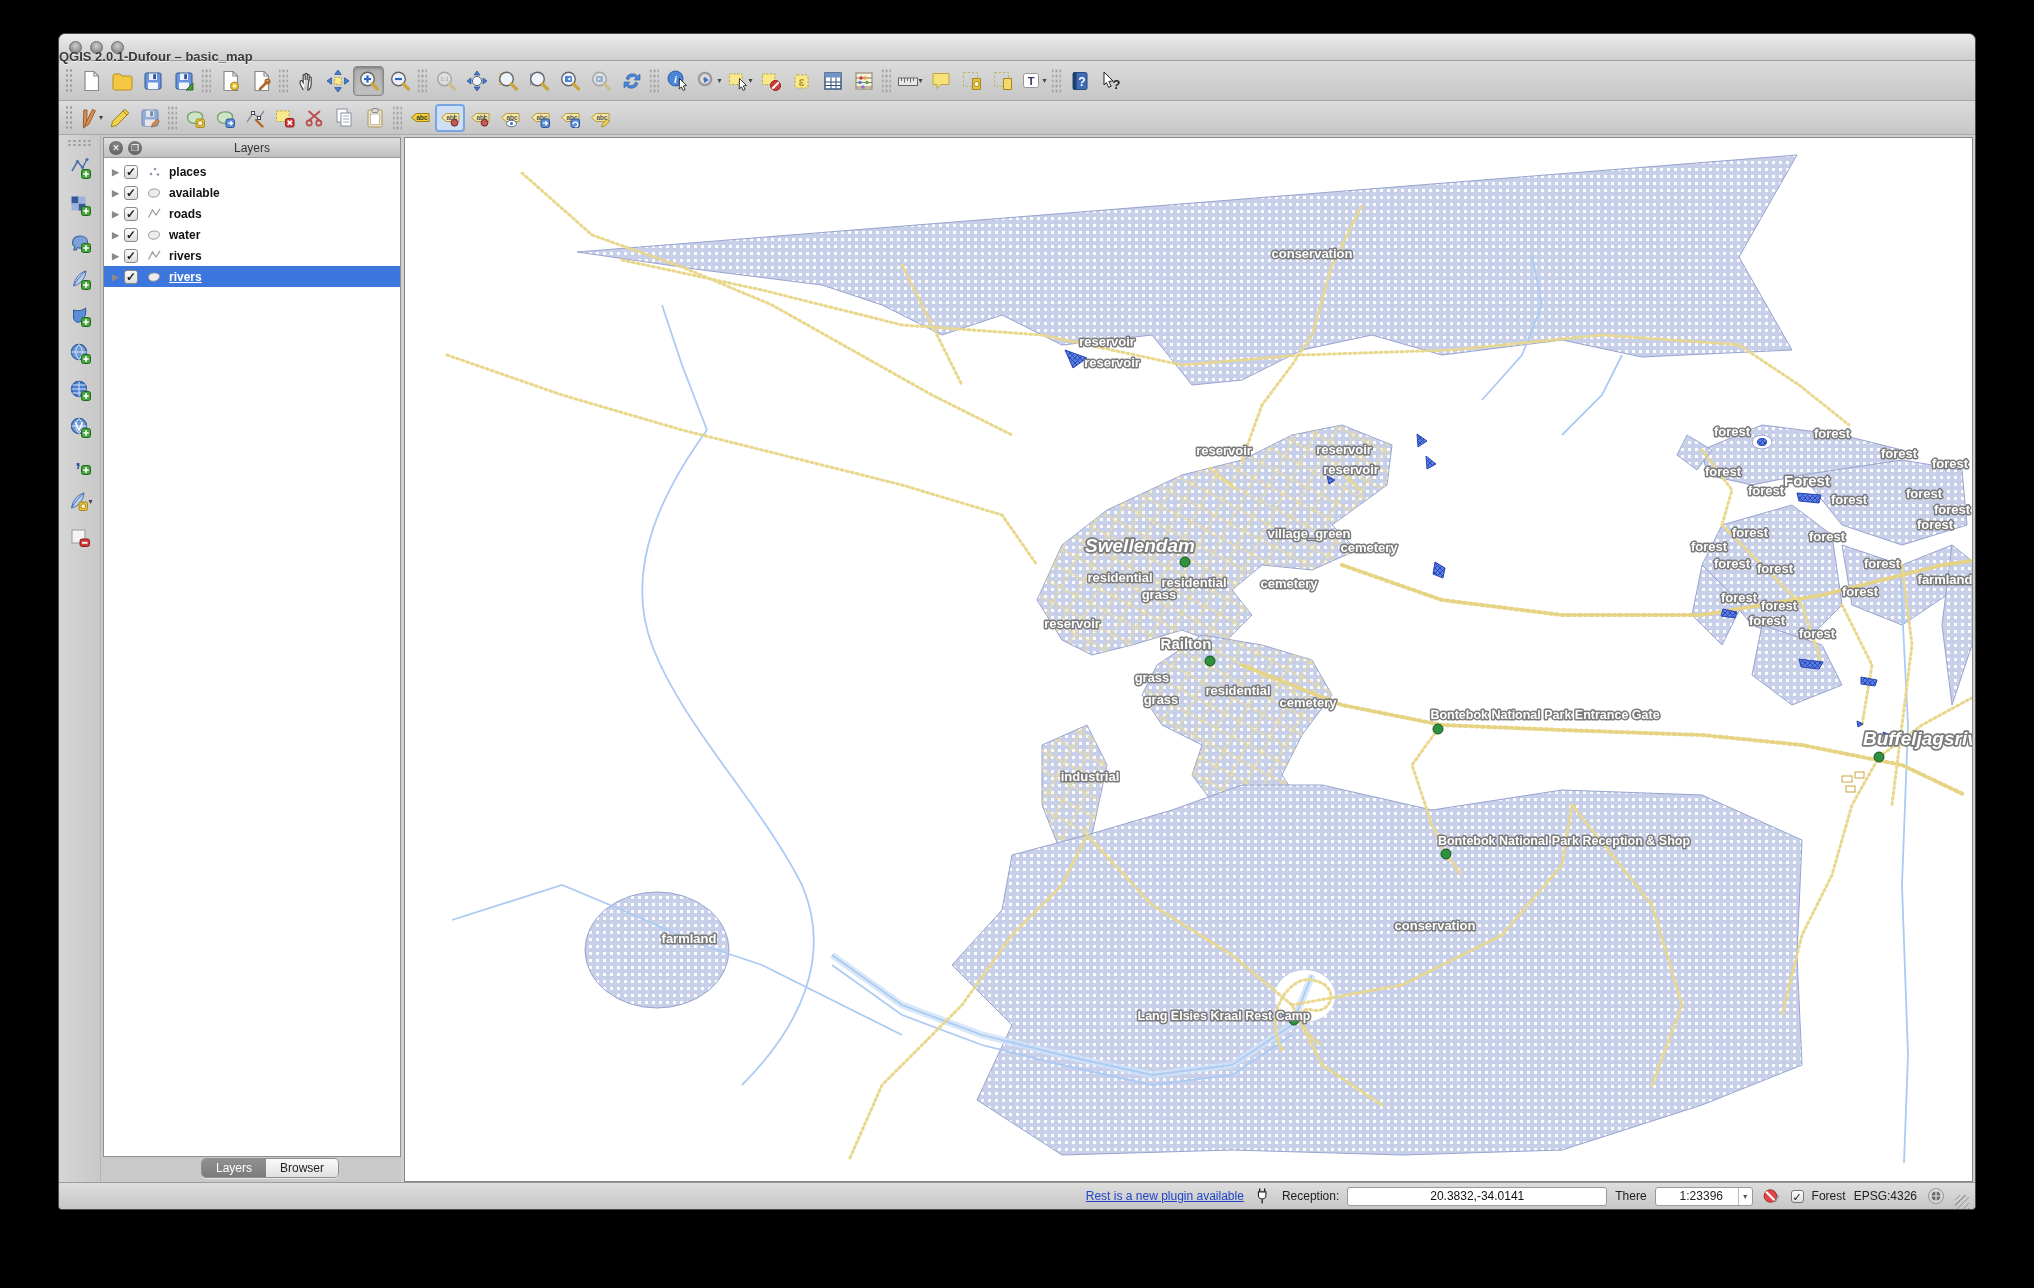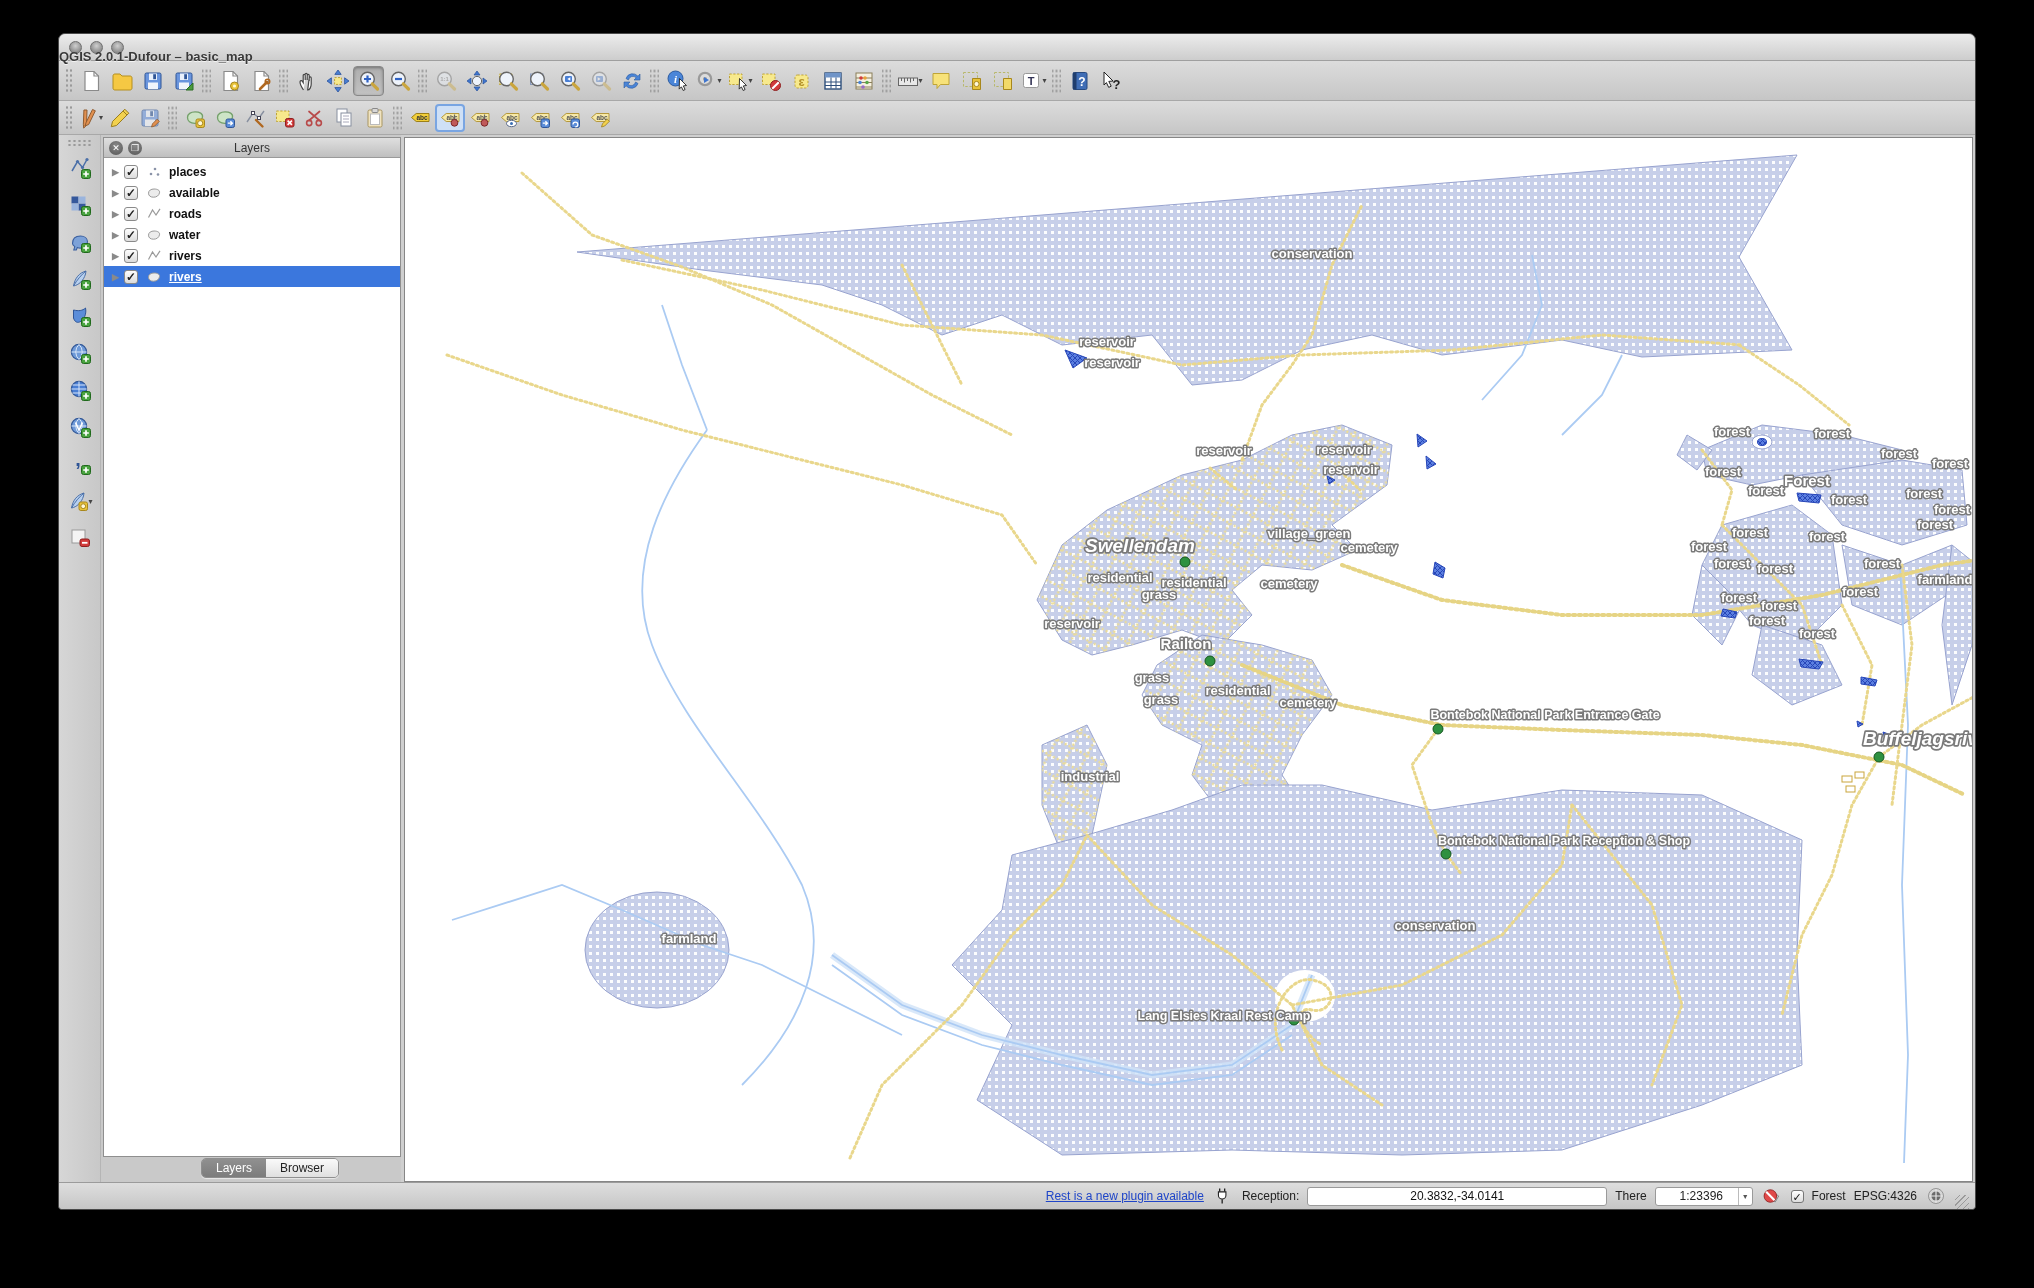--- a/index.html
+++ b/index.html
@@ -44,21 +44,21 @@
   .tabstrip{flex:0 0 25px;display:flex;align-items:flex-start;padding-left:100px;background:#c9c9c9;}
   .segs{display:flex;border:1px solid #8f8f8f;border-radius:5px;overflow:hidden;margin-top:1px;box-shadow:0 1px 1px rgba(255,255,255,.6);}
   .seg{padding:2px 14px;font-size:12px;background:linear-gradient(#fafafa,#e0e0e0);color:#222;}
   .seg.on{background:linear-gradient(#909090,#7c7c7c);color:#fff;}
   .canvaswrap{flex:1 1 auto;padding:2px 2px 0 3px;display:flex;min-width:0;}
   .mapcanvas{flex:1 1 auto;border:1px solid #868686;background:#fff;overflow:hidden;}
   
   .statusbar{flex:0 0 27px;background:linear-gradient(#dedede,#c6c6c6);border-top:1px solid #9b9b9b;display:flex;align-items:center;font-size:12px;color:#222;padding:0 6px;gap:8px;border-radius:0 0 4px 4px;}
   .sb-spacer{flex:1 1 auto;}
   .sb-link{color:#1f45c8;text-decoration:underline;}
-  .sb-field{width:300px;height:19px;border:1px solid #9a9a9a;border-radius:3px;background:#fff;text-align:center;font-size:12px;font-family:"Liberation Sans",sans-serif;color:#111;padding:0;}
+  .sb-field{width:260px;height:19px;border:1px solid #9a9a9a;border-radius:3px;background:#fff;text-align:center;font-size:12px;font-family:"Liberation Sans",sans-serif;color:#111;padding:0;}
   .sb-combo{width:98px;height:19px;border:1px solid #9a9a9a;border-radius:3px;background:#fff;display:flex;align-items:center;}
   .sb-combo .val{flex:1;padding-left:24px;font-size:12px;}
   .sb-combo .arrow{width:14px;height:100%;border-left:1px solid #bbb;display:flex;align-items:center;justify-content:center;font-size:7px;color:#555;}
   .sb-cb{width:13px;height:13px;border:1px solid #777;border-radius:3px;background:linear-gradient(#fff,#ddd);font-size:11px;line-height:12px;text-align:center;color:#111;}
   .sbicon{width:22px;height:22px;display:flex;align-items:center;justify-content:center;}
   .sbicon svg{width:20px;height:20px;}
   .grip{width:14px;height:14px;align-self:flex-end;background:repeating-linear-gradient(135deg,transparent 0 3px,#9a9a9a 3px 4px);}
   
   text.ml{fill:#fff;stroke:#7a7a7a;stroke-width:3px;paint-order:stroke;stroke-linejoin:round;font-weight:bold;font-family:"Liberation Sans",sans-serif;text-anchor:middle;}
   text.lu{font-size:13px;}

